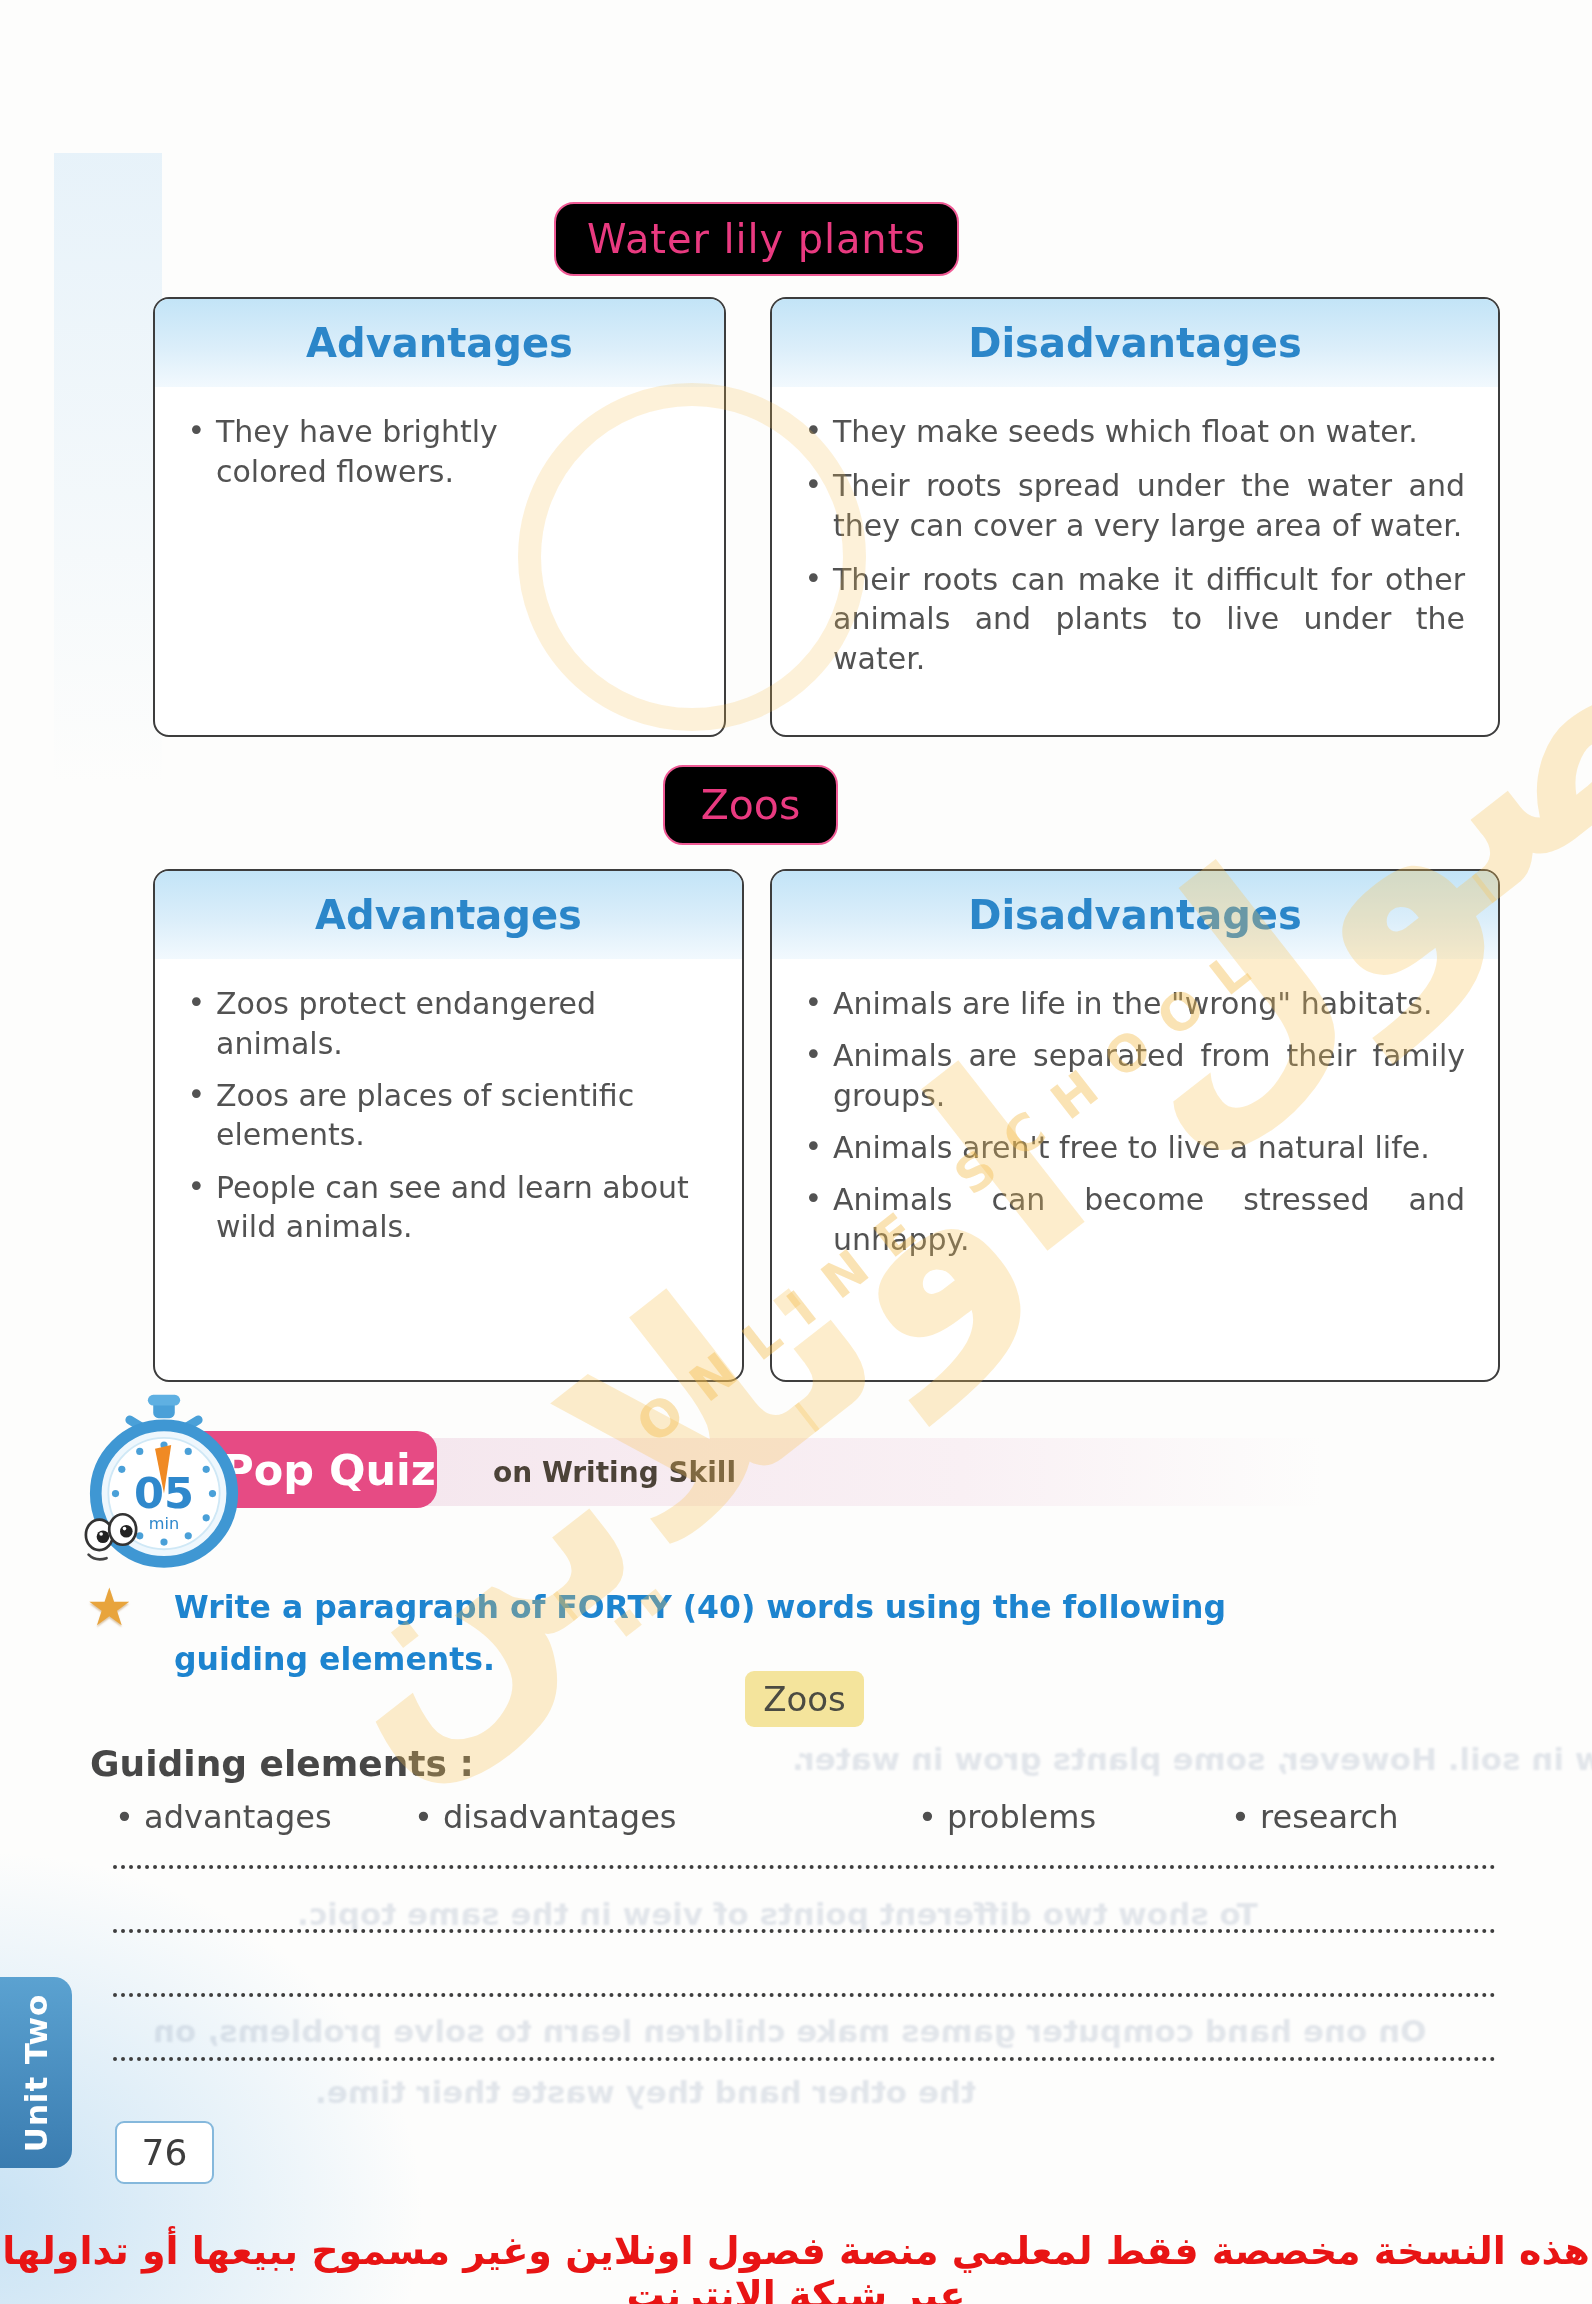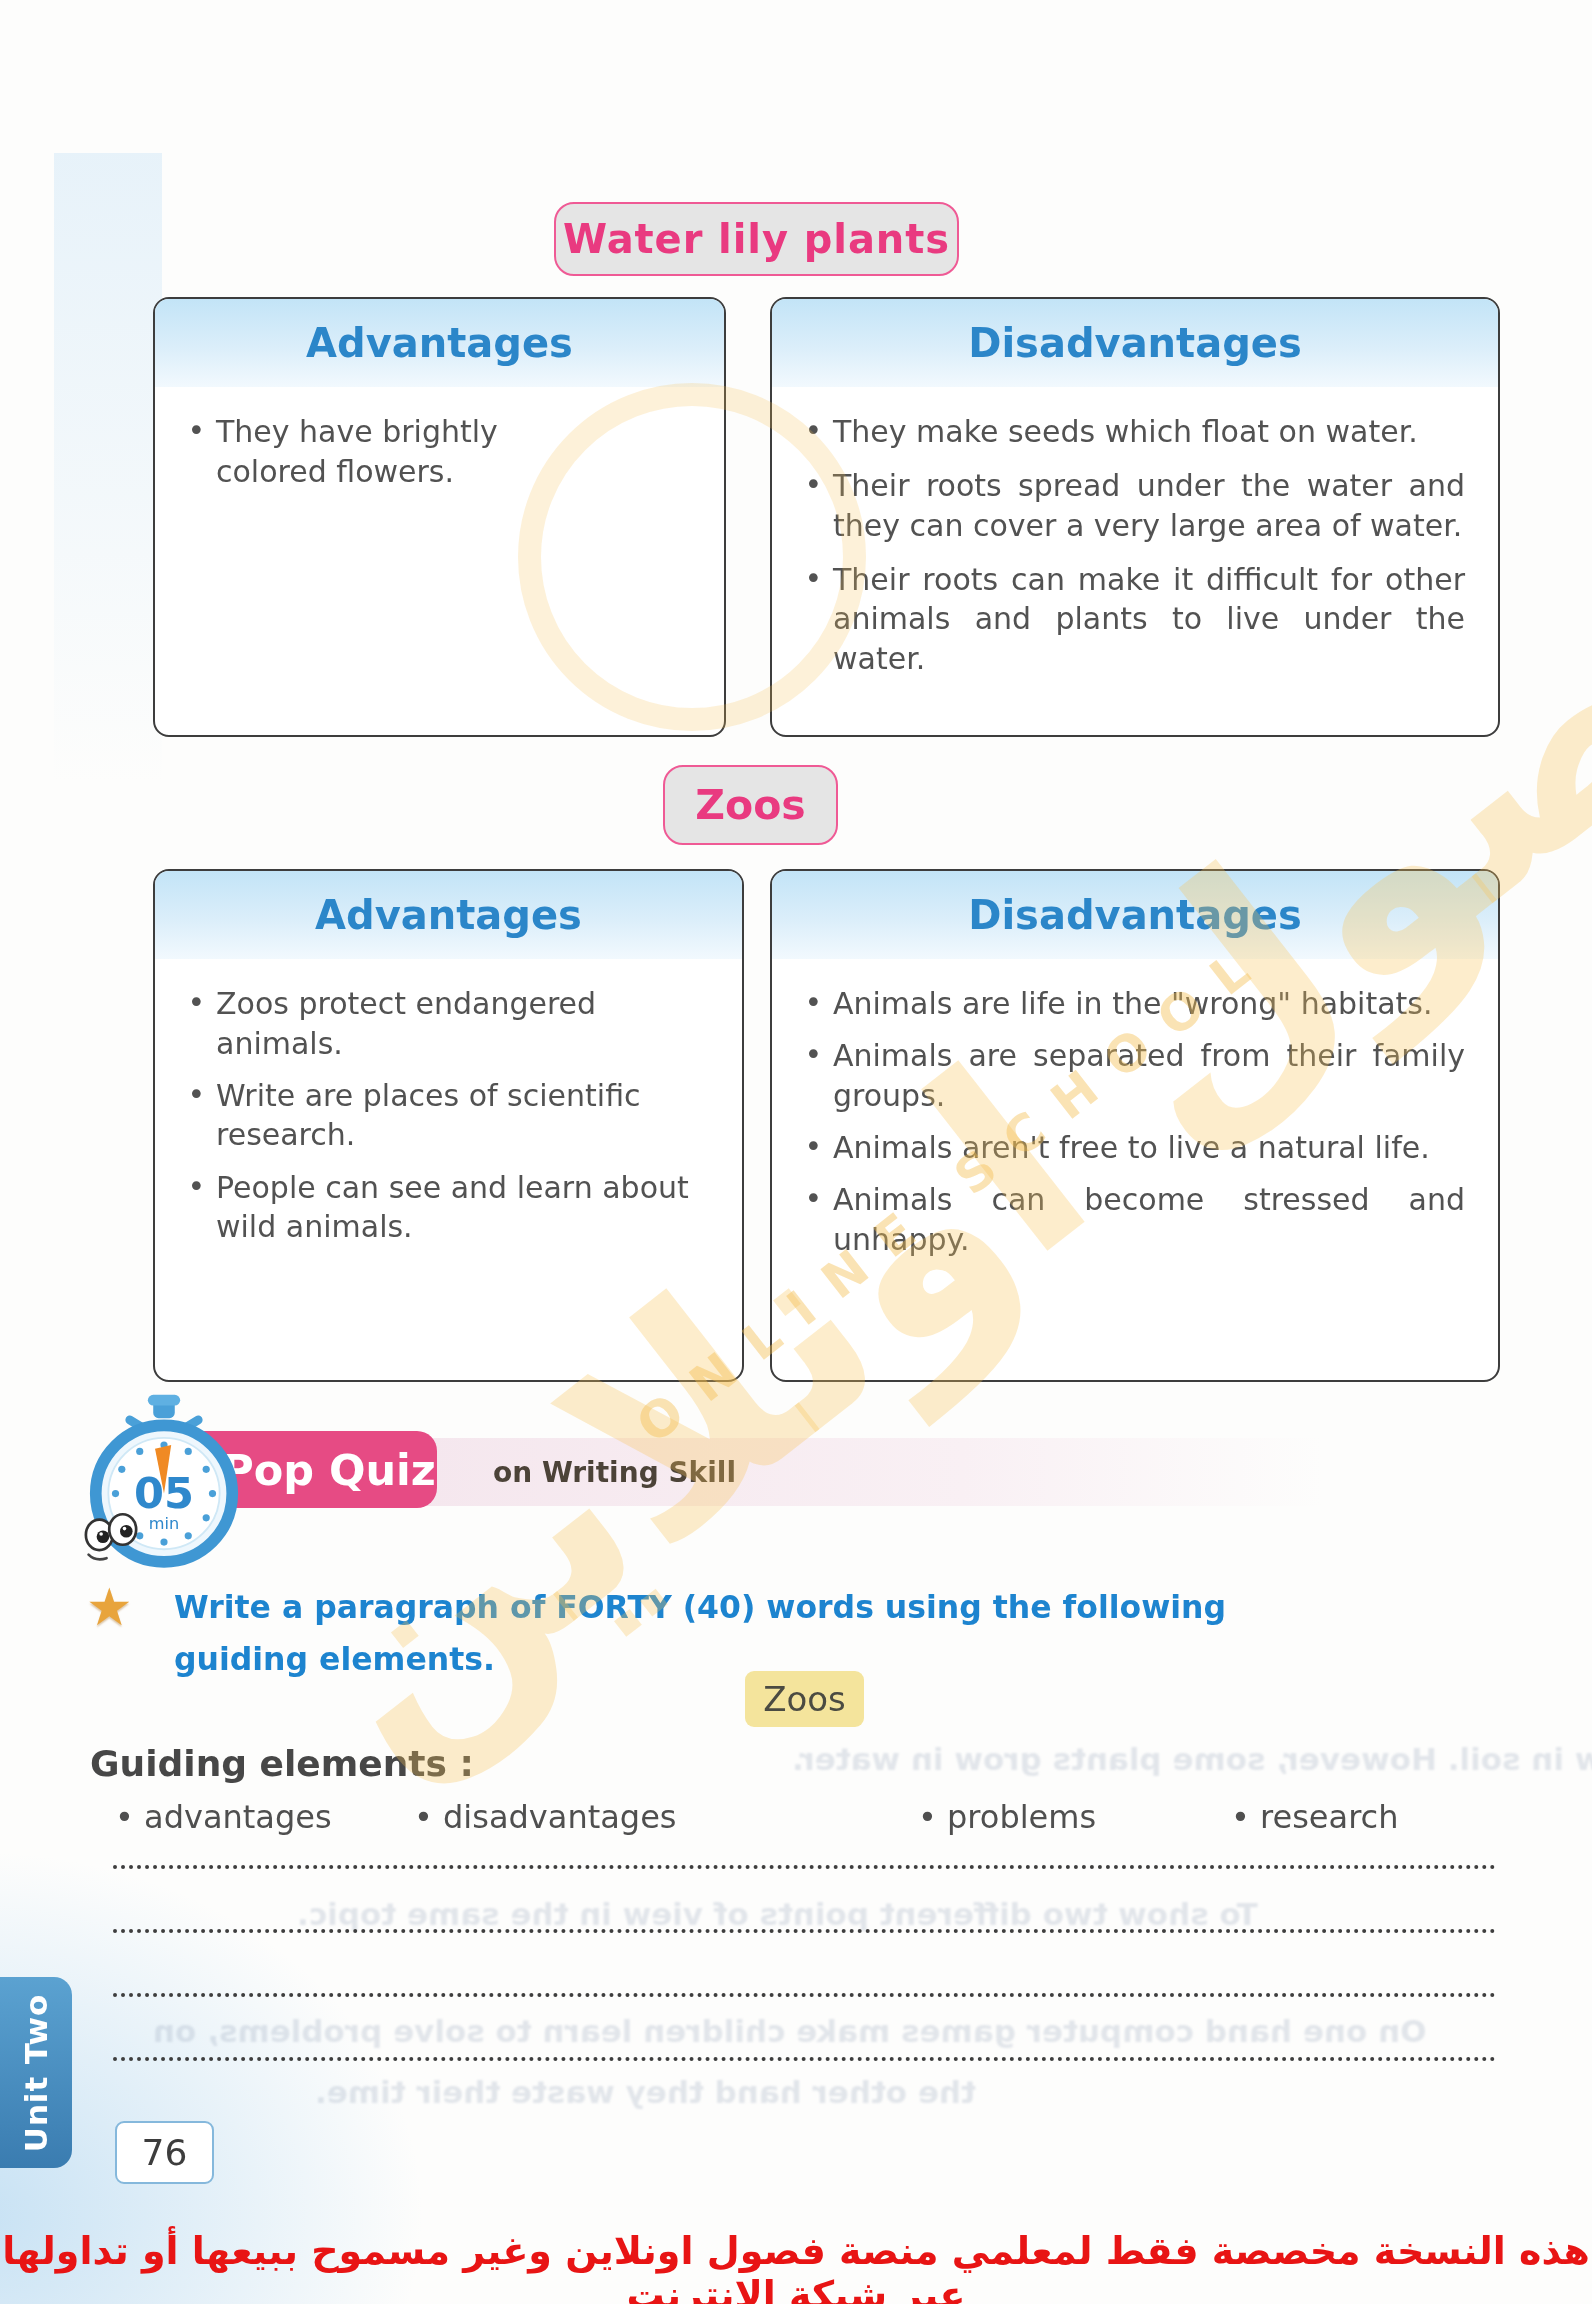--- a/index.html
+++ b/index.html
@@ -10,23 +10,23 @@
   }
   
   .corner-wash{position:absolute;left:-198px;top:1800px;width:684px;height:594px;
     background:radial-gradient(ellipse at 25% 70%,rgba(145,198,236,.50),rgba(145,198,236,0) 62%);
     pointer-events:none;}
   .top-wash{position:absolute;left:54px;top:153px;width:108px;height:630px;
     background:linear-gradient(180deg,rgba(190,222,245,.35),rgba(190,222,245,0));
     pointer-events:none;}
   
   .pink-badge{
-    position:absolute;background:#e5e5e5;border:2.7px solid #ef5a95;border-radius:20px;
+    position:absolute;background:#000000;border:2.7px solid #ef5a95;border-radius:20px;
     display:flex;align-items:center;justify-content:center;
-    color:#e93a80;font-weight:bold;z-index:12;
+    color:#e93a80;font-weight:normal;z-index:12;
   }
   #badge-waterlily{left:554px;top:202px;width:401px;height:70px;font-size:40px;letter-spacing:0.9px;}
   #badge-zoos{left:663px;top:765px;width:171px;height:76px;font-size:41px;}
   
   .panel{position:absolute;background:#fff;border:2.7px solid #3d3d3d;border-radius:16px;
     overflow:hidden;z-index:10;}
   .panel-header{height:88px;display:flex;align-items:center;justify-content:center;
     background:linear-gradient(180deg,#c3e4f7 0%,#dbeefa 55%,#f2f9fe 100%);
     color:#2b86c9;font-size:40px;font-weight:bold;}
   .panel-body{padding:25px 33px 16px 29px;font-size:30px;line-height:1.32;color:#525252;}
@@ -124,21 +124,21 @@
       <div class="li">Their roots can make it difficult for other animals and plants to live under the water.</div>
     </div>
   </div>
 
   <div class="pink-badge" id="badge-zoos">Zoos</div>
 
   <div class="panel" id="box-zoo-adv">
     <div class="panel-header">Advantages</div>
     <div class="panel-body">
       <div class="li">Zoos protect endangered animals.</div>
-      <div class="li">Write are places of scientific research.</div>
+      <div class="li">Zoos are places of scientific elements.</div>
       <div class="li">People can see and learn about wild animals.</div>
     </div>
   </div>
 
   <div class="panel justify" id="box-zoo-dis">
     <div class="panel-header">Disadvantages</div>
     <div class="panel-body">
       <div class="li">Animals are life in the "wrong" habitats.</div>
       <div class="li">Animals are separated from their family groups.</div>
       <div class="li">Animals aren't free to live a natural life.</div>

